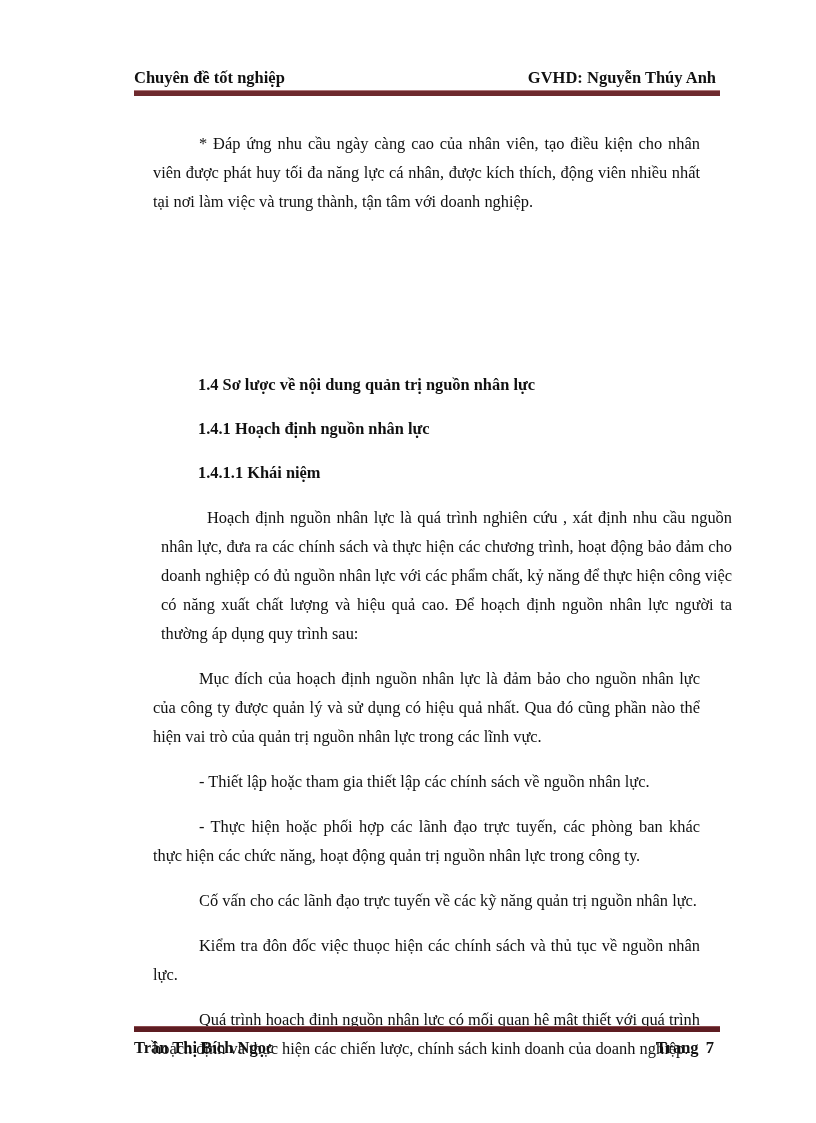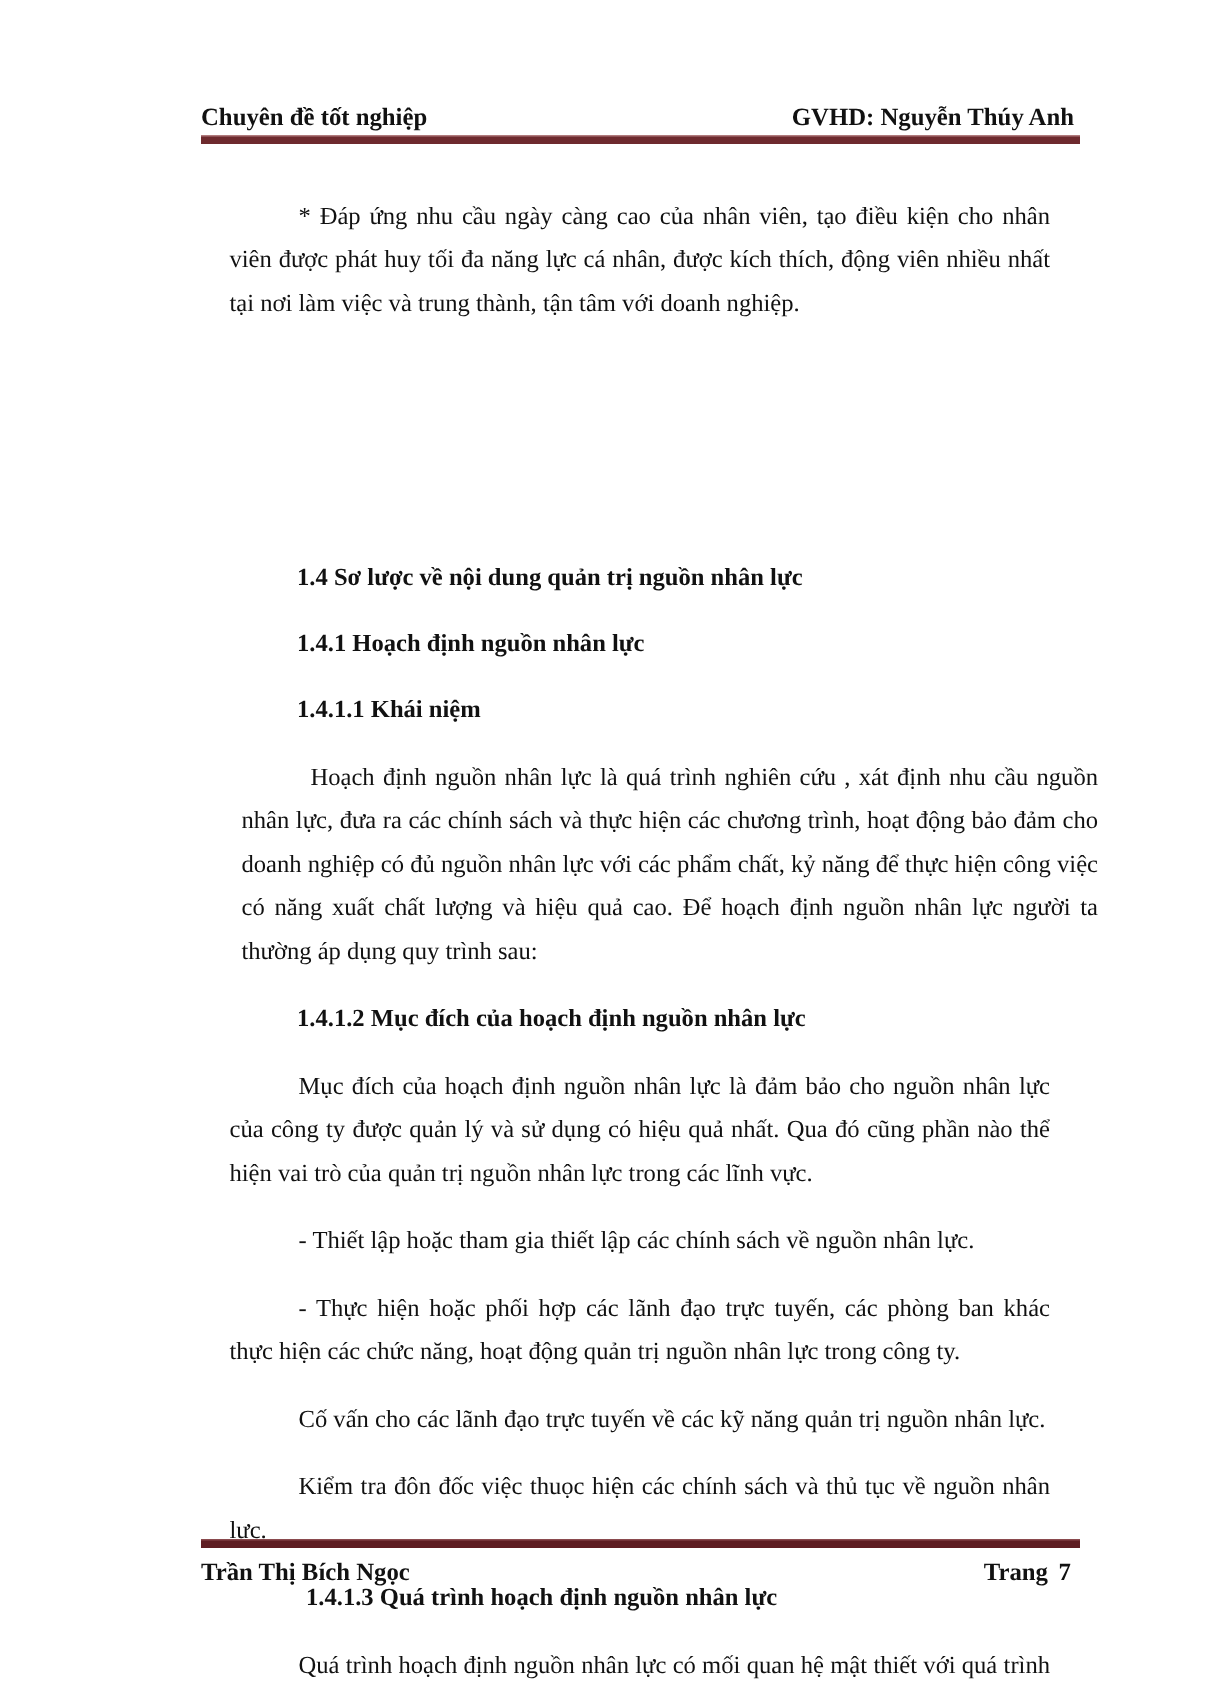--- a/index.html
+++ b/index.html
@@ -90,28 +90,26 @@
 <div class="content">
   <p class="p indent">* Đáp ứng nhu cầu ngày càng cao của nhân viên, tạo điều kiện cho nhân viên được phát huy tối đa năng lực cá nhân, được kích thích, động viên nhiều nhất tại nơi làm việc và trung thành, tận tâm với doanh nghiệp.</p>
 
   <div class="spacer-big"></div>
 
   <p class="h">1.4 Sơ lược về nội dung quản trị nguồn nhân lực</p>
   <p class="h">1.4.1 Hoạch định nguồn nhân lực</p>
   <p class="h">1.4.1.1 Khái niệm</p>
   <p class="p indent shifted">Hoạch định nguồn nhân lực là quá trình nghiên cứu , xát định nhu cầu nguồn nhân lực, đưa ra các chính sách và thực hiện các chương trình, hoạt động bảo đảm cho doanh nghiệp có đủ nguồn nhân lực với các phẩm chất, kỷ năng để thực hiện công việc có năng xuất chất lượng và hiệu quả cao. Để hoạch định nguồn nhân lực người ta thường áp dụng quy trình sau:</p>
 
-  <p class="h">1.4.1.2 Mục đích của hoạch định nguồn nhân lực</p>
   <p class="p indent">Mục đích của hoạch định nguồn nhân lực là đảm bảo cho nguồn nhân lực của công ty được quản lý và sử dụng có hiệu quả nhất. Qua đó cũng phần nào thể hiện vai trò của quản trị nguồn nhân lực trong các lĩnh vực.</p>
   <p class="p indent">- Thiết lập hoặc tham gia thiết lập các chính sách về nguồn nhân lực.</p>
   <p class="p indent">- Thực hiện hoặc phối hợp các lãnh đạo trực tuyến, các phòng ban khác thực hiện các chức năng, hoạt động quản trị nguồn nhân lực trong công ty.</p>
   <p class="p indent">Cố vấn cho các lãnh đạo trực tuyến về các kỹ năng quản trị nguồn nhân lực.</p>
   <p class="p indent">Kiểm tra đôn đốc việc thuọc hiện các chính sách và thủ tục về nguồn nhân lực.</p>
 
-  <p class="h" style="padding-left:52px;">1.4.1.3 Quá trình hoạch định nguồn nhân lực</p>
   <p class="p indent">Quá trình hoạch định nguồn nhân lực có mối quan hệ mật thiết với quá trình hoạch định và thực hiện các chiến lược, chính sách kinh doanh của doanh nghiệp.</p>
 </div>
 
 <div class="rule bottom"></div>
 <div class="page-footer">
   <span class="left">Trần Thị Bích Ngọc</span>
   <span class="right">Trang 7</span>
 </div>
 
 </body></html>

